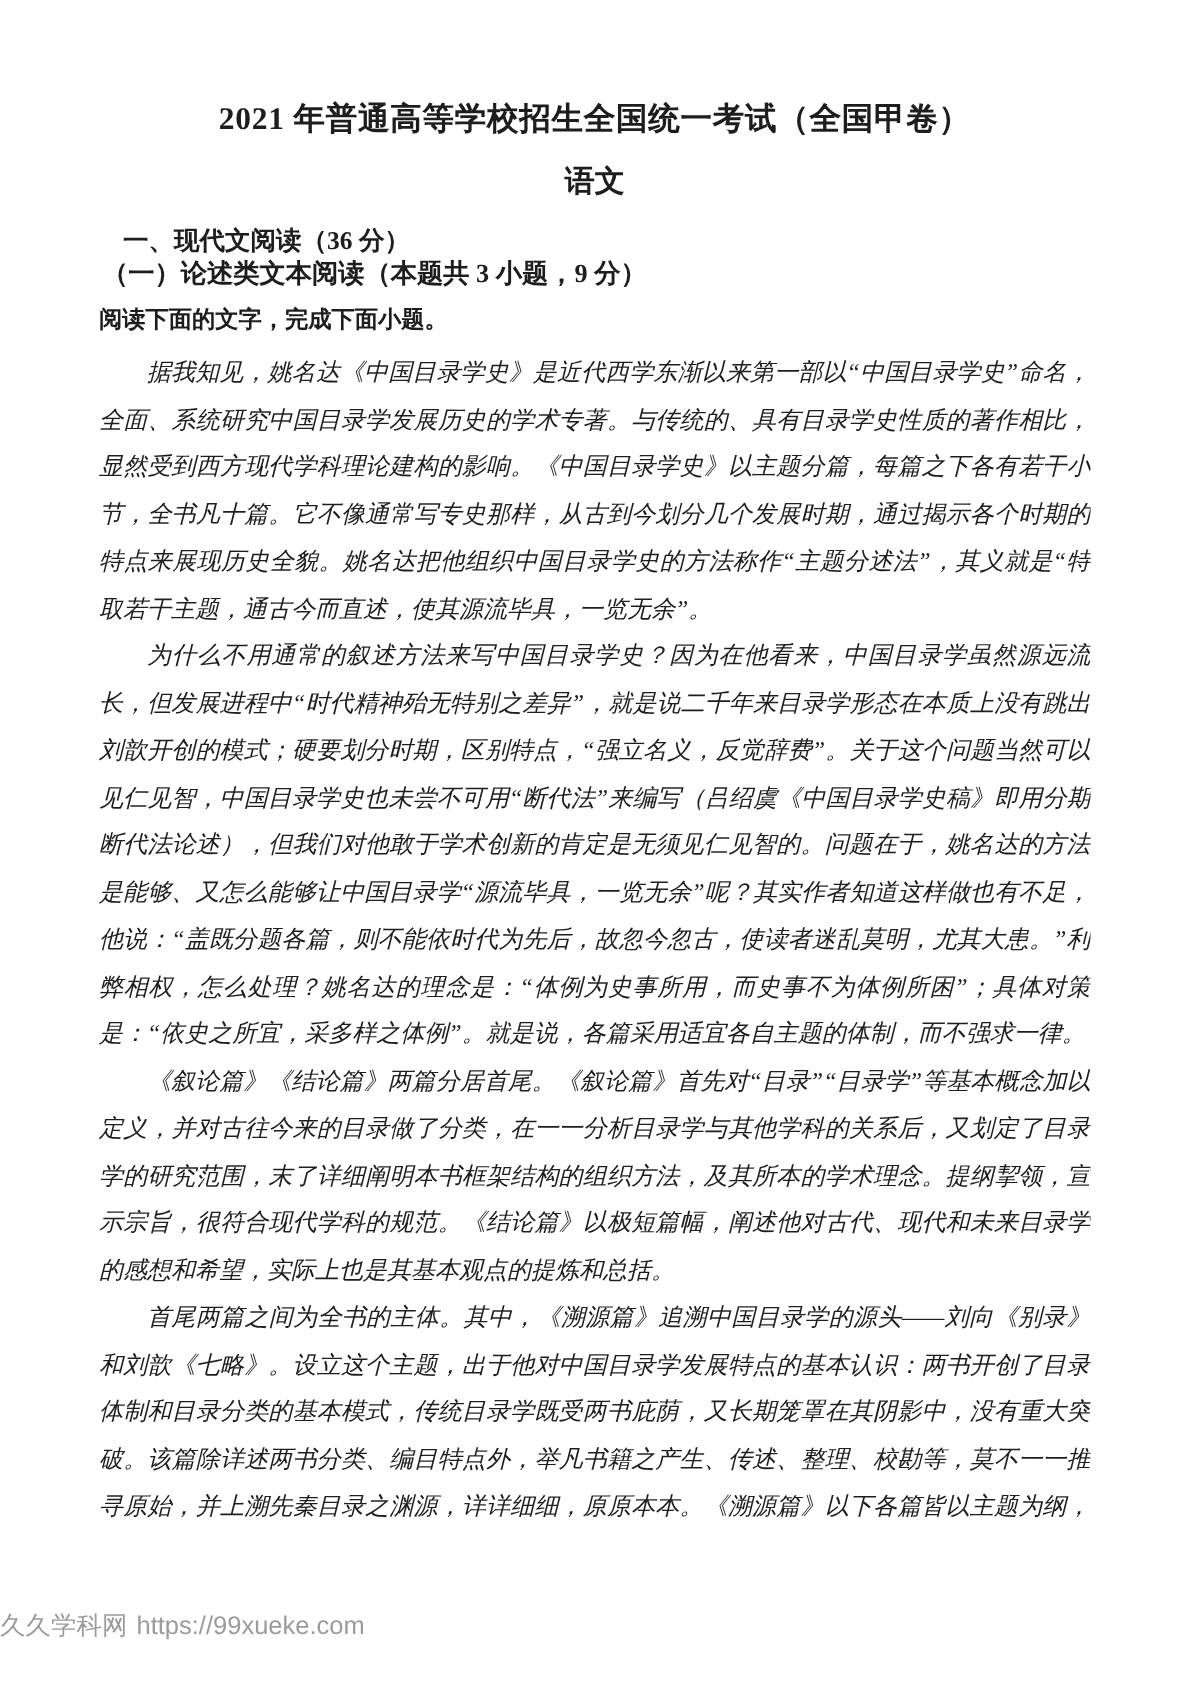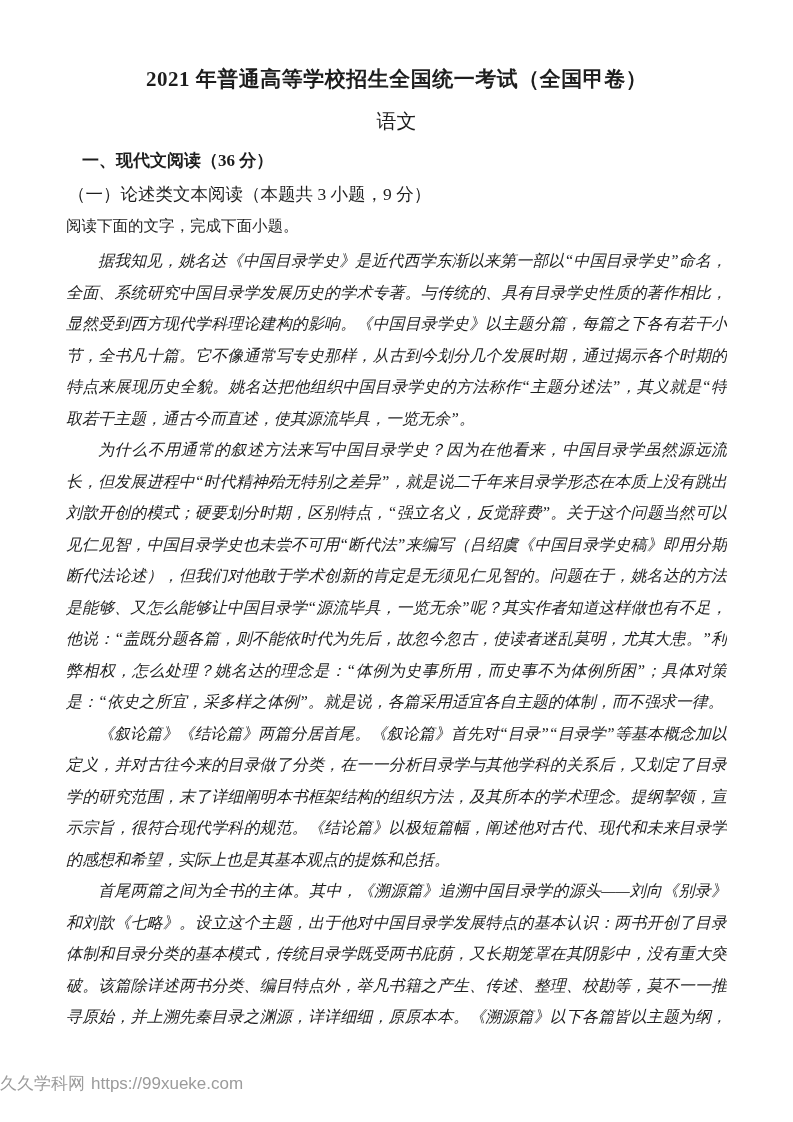--- a/index.html
+++ b/index.html
@@ -23,42 +23,42 @@
     font-size: 21px;
     line-height: 25px;
     font-weight: bold;
     letter-spacing: 0.5px;
   }
   .subject-title {
     margin: 18px 0 0 0;
     text-align: center;
     font-size: 20px;
     line-height: 23px;
-    font-weight: normal;
+    font-weight: bold;
   }
   .content {
     margin: 0 66px;
   }
   .section-heading {
     margin: 17px 0 0 16px;
     font-size: 17px;
     line-height: 21px;
     font-weight: bold;
   }
   .subsection-heading {
-    margin: 13px 0 0 2px;
+    margin: 1px 0 0 2px;
     font-size: 17.5px;
     line-height: 21px;
-    font-weight: normal;
+    font-weight: bold;
   }
   .instruction {
     margin: 11px 0 0 0;
     font-size: 15.5px;
     line-height: 19px;
-    font-weight: normal;
+    font-weight: bold;
   }
   .passage {
     margin-top: 10px;
     font-size: 16px;
     line-height: 31.5px;
     text-align: justify;
     max-height: 794px;
     overflow: hidden;
     font-style: italic; 
   }

